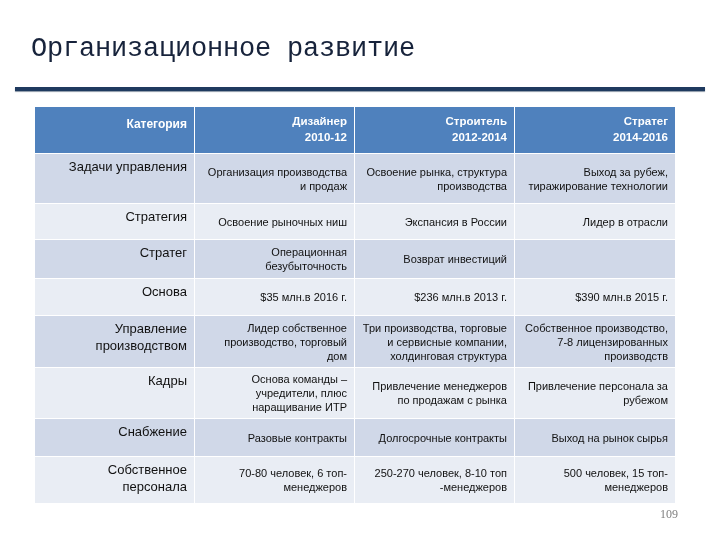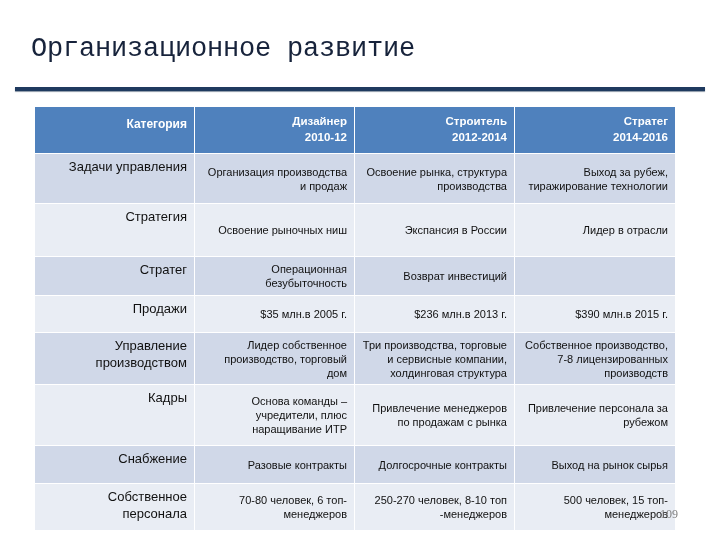--- a/index.html
+++ b/index.html
@@ -108,45 +108,45 @@
           <div>Стратег</div>
           <div>2014-2016</div>
         </th>
   </tr>
   <tr class="odd" style="height:50px">
     <td class="cat">Задачи управления</td>
     <td>Организация производства и продаж</td>
     <td>Освоение рынка, структура производства</td>
     <td>Выход за рубеж, тиражирование технологии</td>
   </tr>
-  <tr class="even" style="height:53px">
+  <tr class="even" style="height:36px">
     <td class="cat">Стратегия</td>
     <td>Освоение рыночных ниш</td>
     <td>Экспансия в России</td>
     <td>Лидер в отрасли</td>
   </tr>
   <tr class="odd" style="height:39px">
     <td class="cat">Стратег</td>
     <td>Операционная безубыточность</td>
     <td>Возврат инвестиций</td>
     <td></td>
   </tr>
   <tr class="even" style="height:37px">
-    <td class="cat">Продажи</td>
-    <td>$35 млн.в 2005 г.</td>
+    <td class="cat">Основа</td>
+    <td>$35 млн.в 2016 г.</td>
     <td>$236 млн.в 2013 г.</td>
     <td>$390 млн.в 2015 г.</td>
   </tr>
   <tr class="odd" style="height:52px">
     <td class="cat">Управление производством</td>
     <td>Лидер собственное производство, торговый дом</td>
     <td>Три производства, торговые и сервисные компании, холдинговая структура</td>
     <td>Собственное производство, 7-8 лицензированных производств</td>
   </tr>
-  <tr class="even" style="height:61px">
+  <tr class="even" style="height:51px">
     <td class="cat">Кадры</td>
     <td>Основа команды – учредители, плюс наращивание ИТР</td>
     <td>Привлечение менеджеров по продажам с рынка</td>
     <td>Привлечение персонала за рубежом</td>
   </tr>
   <tr class="odd" style="height:38px">
     <td class="cat">Снабжение</td>
     <td>Разовые контракты</td>
     <td>Долгосрочные контракты</td>
     <td>Выход на рынок сырья</td>

